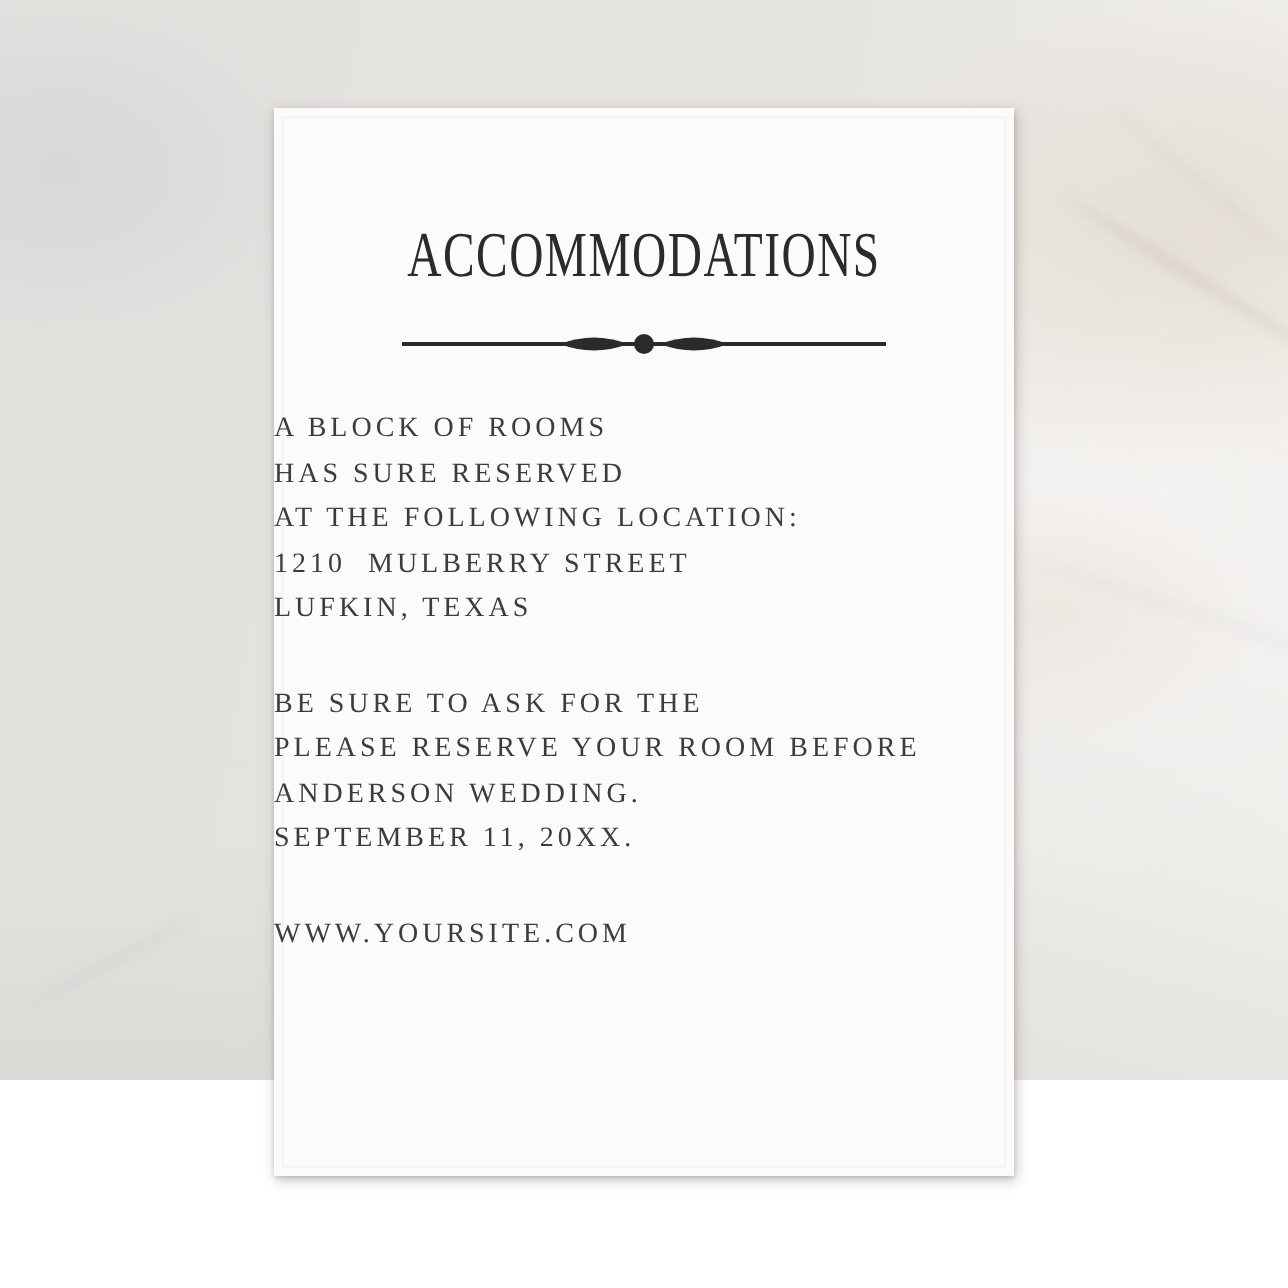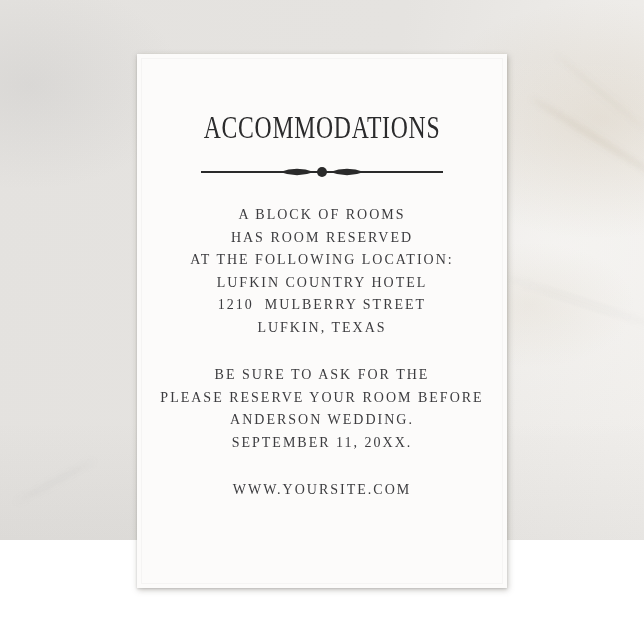--- a/index.html
+++ b/index.html
@@ -76,21 +76,21 @@
     width: 242px;
     height: 16px;
     display: block;
   }
 
   .body-text {
     color: var(--color-text, #3c3c3f);
     font-size: 14px;
     line-height: 22.5px;
     letter-spacing: 2px;
-    text-align: center;
+    text-align: left;
   }
   .paragraph { margin: 25px 0 0 0; }
   .paragraph.first { margin-top: 24px; }
   .line { white-space: pre-wrap; }
 </style>
 </head>
 <body>
 
 <div class="stage">
   <div class="vein vein-1"></div>
@@ -105,23 +105,22 @@
     <svg class="divider" viewBox="0 0 242 16" aria-hidden="true">
       <line x1="0" y1="8" x2="242" y2="8" stroke="#2a2a2a" stroke-width="2"></line>
       <path d="M 79 8 Q 96 1.5 113 8 Q 96 14.5 79 8 Z" fill="#2a2a2a"></path>
       <circle cx="121" cy="8" r="5" fill="#2a2a2a"></circle>
       <path d="M 129 8 Q 146 1.5 163 8 Q 146 14.5 129 8 Z" fill="#2a2a2a"></path>
     </svg>
 
     <div class="body-text">
       <div class="paragraph first">
           <div class="line">A BLOCK OF ROOMS</div>
-          <div class="line">HAS ROOM RESERVED</div>
+          <div class="line">HAS SURE RESERVED</div>
           <div class="line">AT THE FOLLOWING LOCATION:</div>
-          <div class="line">LUFKIN COUNTRY HOTEL</div>
           <div class="line">1210  MULBERRY STREET</div>
           <div class="line">LUFKIN, TEXAS</div>
         </div>
       <div class="paragraph">
           <div class="line">BE SURE TO ASK FOR THE</div>
           <div class="line">PLEASE RESERVE YOUR ROOM BEFORE</div>
           <div class="line">ANDERSON WEDDING.</div>
           <div class="line">SEPTEMBER 11, 20XX.</div>
         </div>
       <div class="paragraph">

